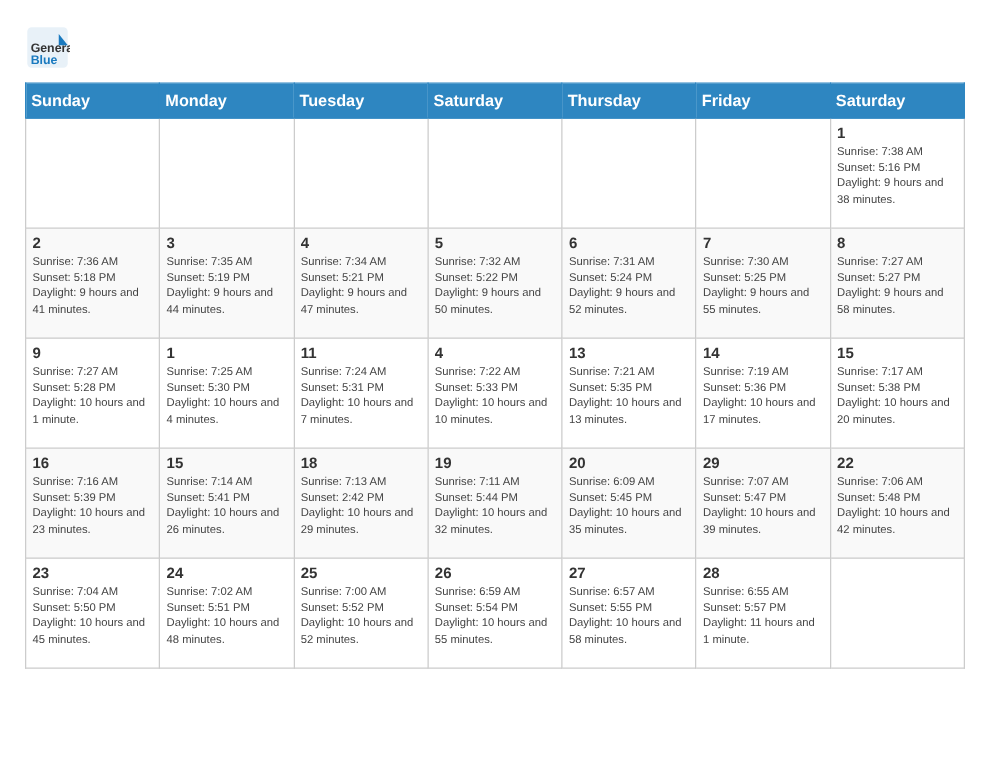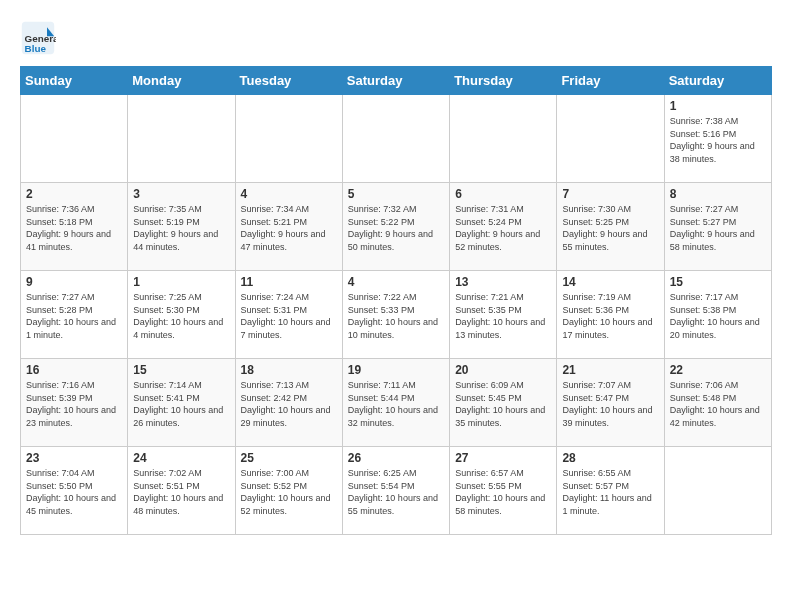--- a/index.html
+++ b/index.html
@@ -251,21 +251,21 @@
 Sunset: 5:44 PM
 Daylight: 10 hours and 32 minutes.</div>
         </td>
         <td>
           <span class="day-number">20</span>
           <div class="day-info">Sunrise: 6:09 AM
 Sunset: 5:45 PM
 Daylight: 10 hours and 35 minutes.</div>
         </td>
         <td>
-          <span class="day-number">21</span>
+          <span class="day-number">29</span>
           <div class="day-info">Sunrise: 7:07 AM
 Sunset: 5:47 PM
 Daylight: 10 hours and 39 minutes.</div>
         </td>
         <td>
           <span class="day-number">22</span>
           <div class="day-info">Sunrise: 7:06 AM
 Sunset: 5:48 PM
 Daylight: 10 hours and 42 minutes.</div>
         </td>
@@ -284,21 +284,21 @@
 Daylight: 10 hours and 48 minutes.</div>
         </td>
         <td>
           <span class="day-number">25</span>
           <div class="day-info">Sunrise: 7:00 AM
 Sunset: 5:52 PM
 Daylight: 10 hours and 52 minutes.</div>
         </td>
         <td>
           <span class="day-number">26</span>
-          <div class="day-info">Sunrise: 6:25 AM
+          <div class="day-info">Sunrise: 6:59 AM
 Sunset: 5:54 PM
 Daylight: 10 hours and 55 minutes.</div>
         </td>
         <td>
           <span class="day-number">27</span>
           <div class="day-info">Sunrise: 6:57 AM
 Sunset: 5:55 PM
 Daylight: 10 hours and 58 minutes.</div>
         </td>
         <td>

